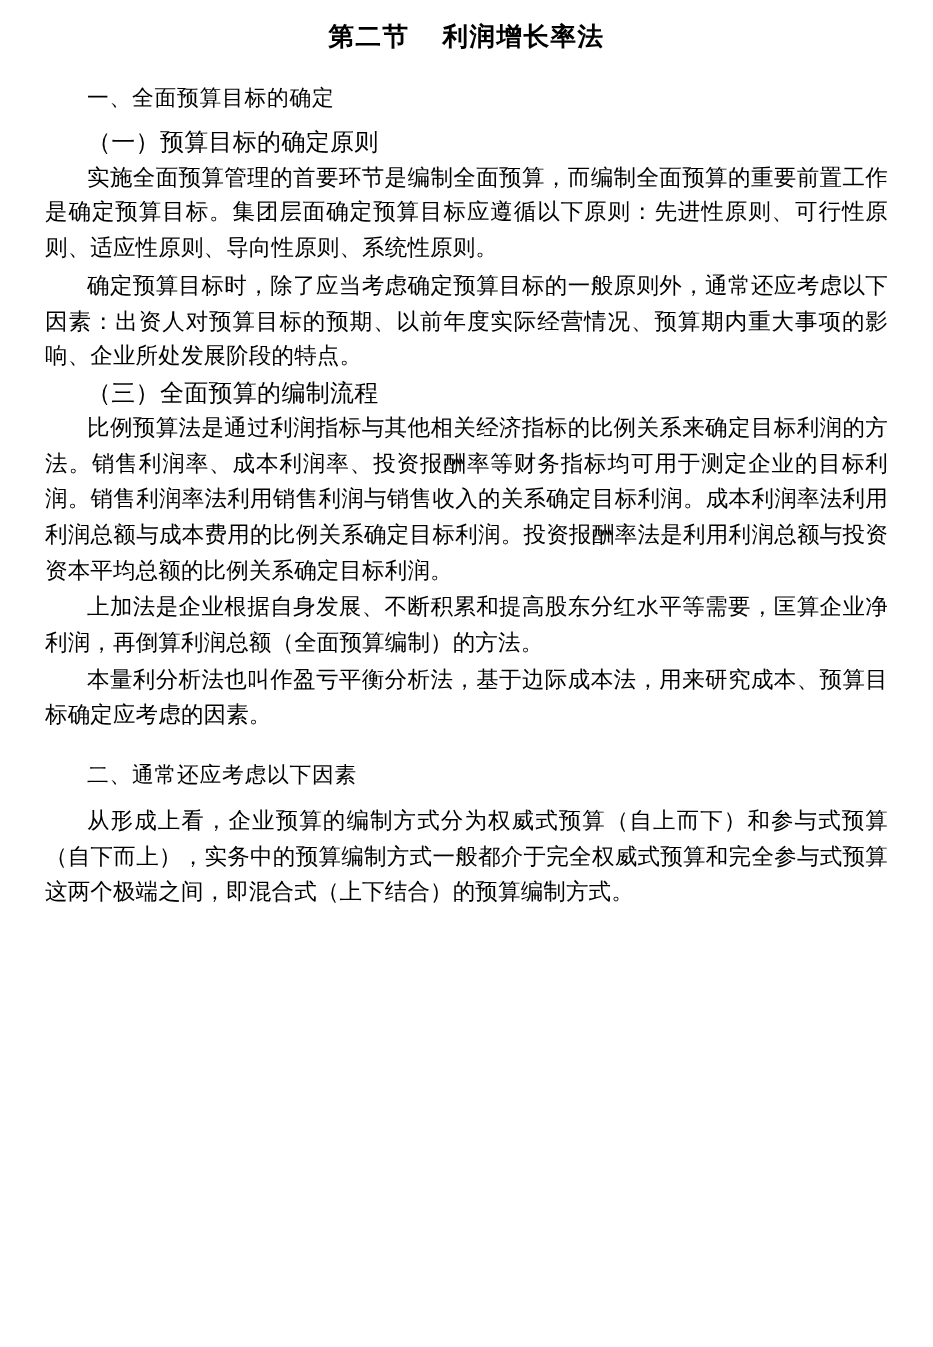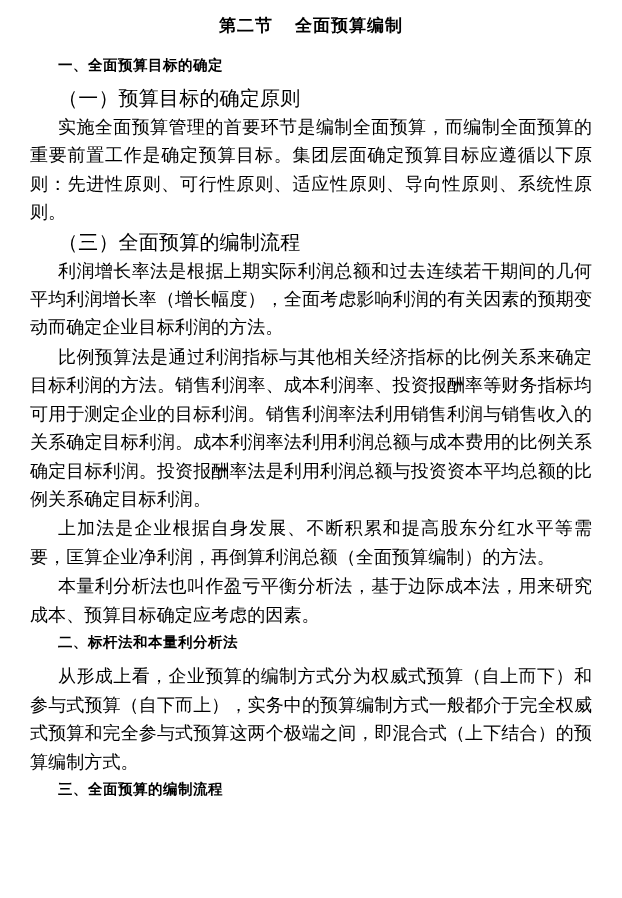--- a/index.html
+++ b/index.html
@@ -28,60 +28,59 @@
     letter-spacing: 1px;
     margin: 6px 0 18px 0;
     line-height: 1.4;
   }
   .doc-title .gap {
     display: inline-block;
     width: 22px;
   }
   .section-heading {
     font-size: 14.5px;
-    font-weight: bold;
-    margin: 4px 0 10px 0;
+    font-weight: normal;
+    margin: 18px 0 10px 0;
     text-indent: 28px;
     letter-spacing: 0.5px;
   }
   .sub-heading {
-    font-size: 20px;
+    font-size: 16px;
     margin: 2px 0 1px 0;
     text-indent: 28px;
     letter-spacing: 0.2px;
   }
   p.body-text {
-    font-size: 18px;
+    font-size: 15px;
     line-height: 1.58;
     margin: 0 0 1px 0;
     text-indent: 28px;
     text-align: justify;
     text-justify: inter-ideograph;
     letter-spacing: 0.1px;
   }
 </style>
 </head>
 <body>
 
 <div class="page">
 
   <div class="doc-title">
-    <span>第二节</span><span class="gap"></span><span>全面预算编制</span>
+    <span>第二节</span><span class="gap"></span><span>利润增长率法</span>
   </div>
 
   <div class="section-heading">一、全面预算目标的确定</div>
 
   <div class="sub-heading">（一）预算目标的确定原则</div>
   <p class="body-text">实施全面预算管理的首要环节是编制全面预算，而编制全面预算的重要前置工作是确定预算目标。集团层面确定预算目标应遵循以下原则：先进性原则、可行性原则、适应性原则、导向性原则、系统性原则。</p>
 
+  <p class="body-text">确定预算目标时，除了应当考虑确定预算目标的一般原则外，通常还应考虑以下因素：出资人对预算目标的预期、以前年度实际经营情况、预算期内重大事项的影响、企业所处发展阶段的特点。</p>
 
   <div class="sub-heading">（三）全面预算的编制流程</div>
-  <p class="body-text">利润增长率法是根据上期实际利润总额和过去连续若干期间的几何平均利润增长率（增长幅度），全面考虑影响利润的有关因素的预期变动而确定企业目标利润的方法。</p>
   <p class="body-text">比例预算法是通过利润指标与其他相关经济指标的比例关系来确定目标利润的方法。销售利润率、成本利润率、投资报酬率等财务指标均可用于测定企业的目标利润。销售利润率法利用销售利润与销售收入的关系确定目标利润。成本利润率法利用利润总额与成本费用的比例关系确定目标利润。投资报酬率法是利用利润总额与投资资本平均总额的比例关系确定目标利润。</p>
   <p class="body-text">上加法是企业根据自身发展、不断积累和提高股东分红水平等需要，匡算企业净利润，再倒算利润总额（全面预算编制）的方法。</p>
   <p class="body-text">本量利分析法也叫作盈亏平衡分析法，基于边际成本法，用来研究成本、预算目标确定应考虑的因素。</p>
 
-  <div class="section-heading">二、标杆法和本量利分析法</div>
+  <div class="section-heading">二、通常还应考虑以下因素</div>
   <p class="body-text">从形成上看，企业预算的编制方式分为权威式预算（自上而下）和参与式预算（自下而上），实务中的预算编制方式一般都介于完全权威式预算和完全参与式预算这两个极端之间，即混合式（上下结合）的预算编制方式。</p>
 
-  <div class="section-heading">三、全面预算的编制流程</div>
 
 </div>
 
 </body></html>

